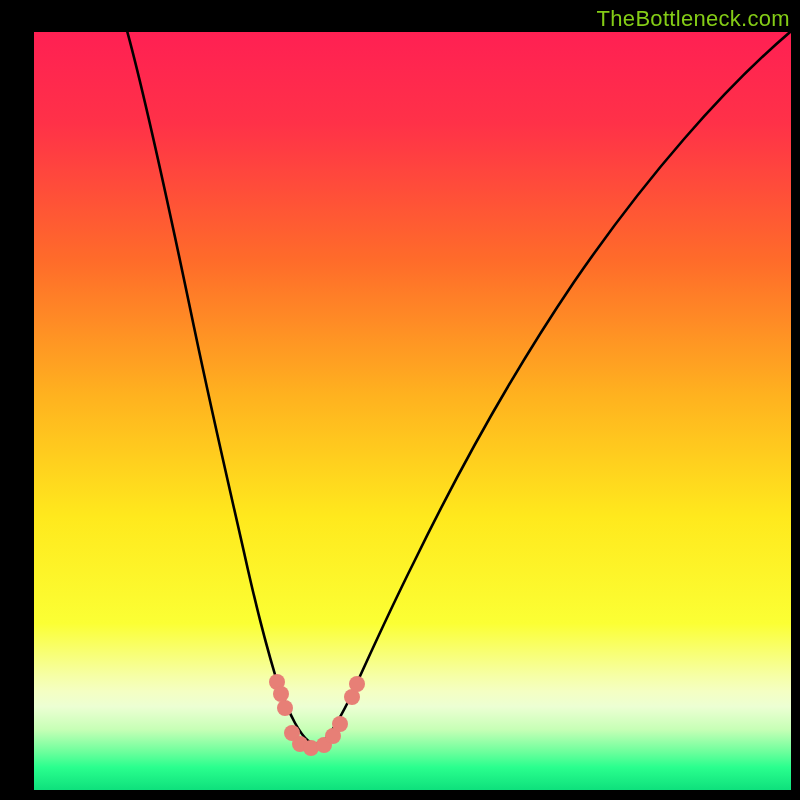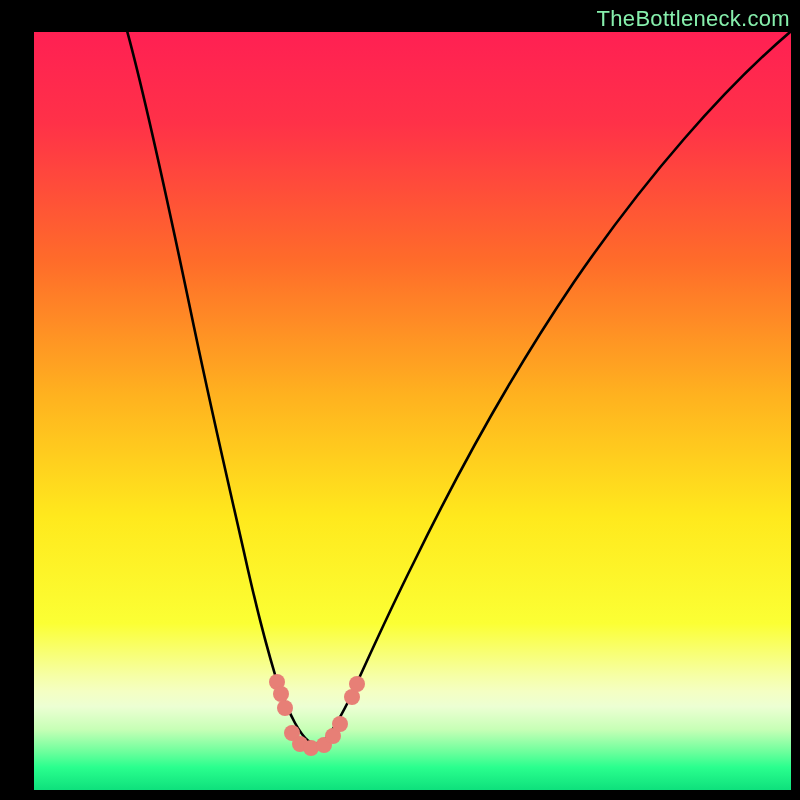--- a/index.html
+++ b/index.html
@@ -8,21 +8,21 @@
     height: 800px;
     background: #000;
     position: relative;
     overflow: hidden;
     font-family: Arial, Helvetica, sans-serif;
   }
   .watermark {
     position: absolute;
     top: 6px;
     right: 10px;
-    color: #86efac;
+    color: #84cc16;
     font-size: 22px;
     font-weight: 500;
     letter-spacing: 0.3px;
     z-index: 10;
   }
   .plot-area {
     position: absolute;
     top: 32px;
     left: 34px;
     width: 757px;

